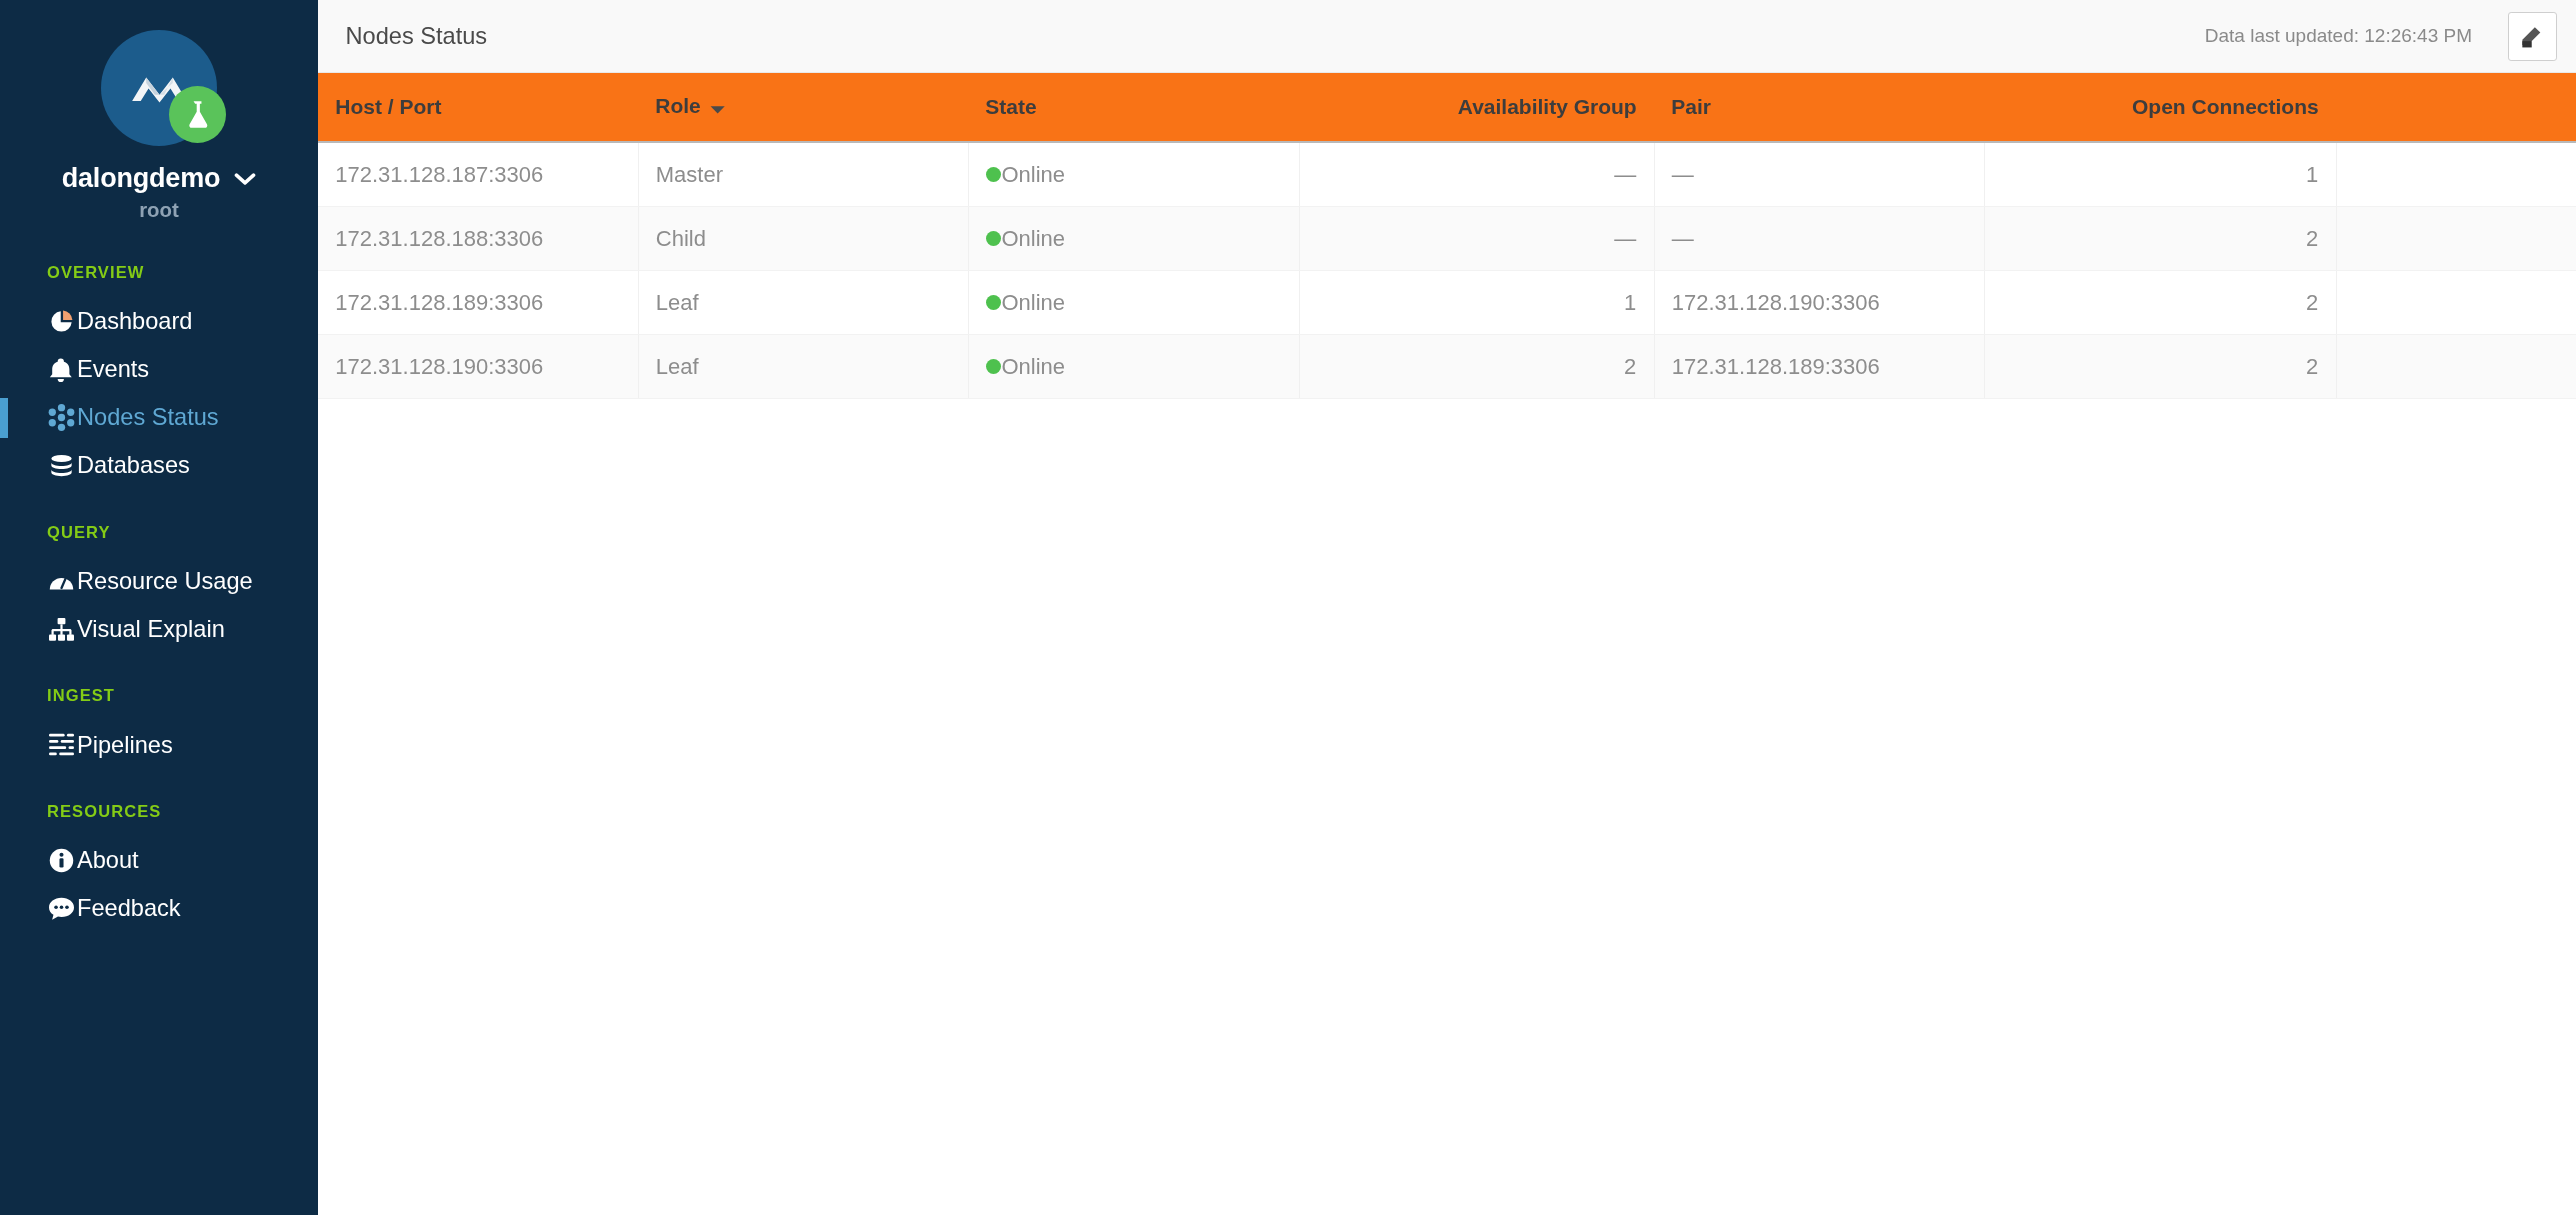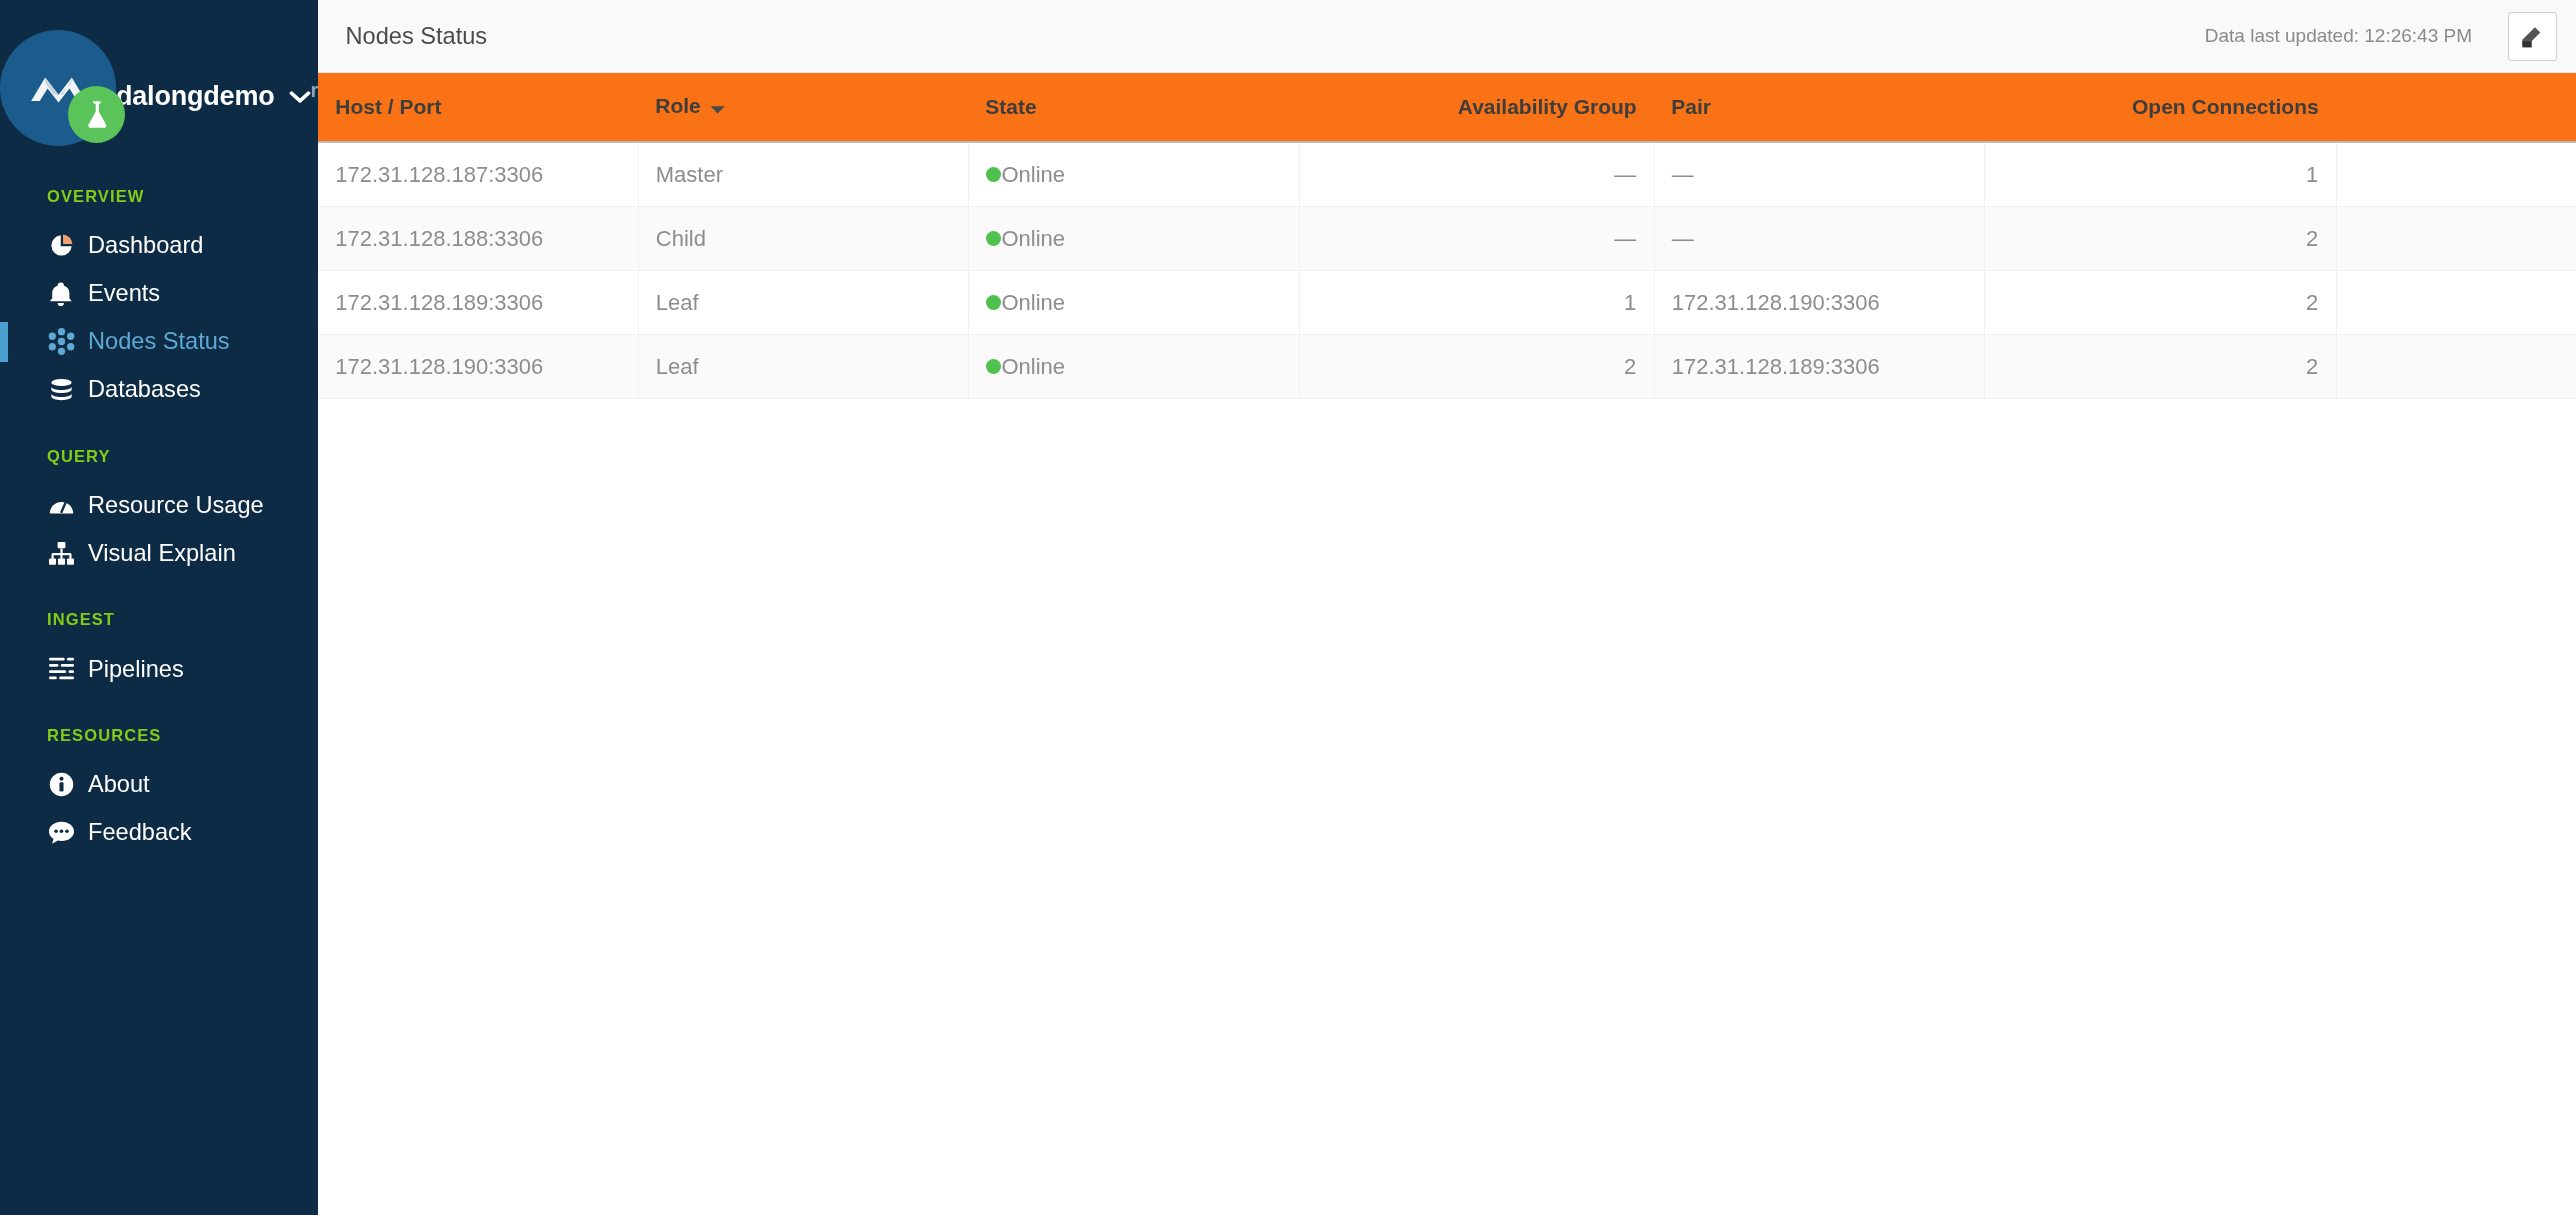--- a/index.html
+++ b/index.html
@@ -24,20 +24,21 @@
     min-width: 318px;
     height: 1216px;
     background: #0d2b45;
     position: relative;
     overflow: hidden;
   }
 
   .brand-block {
     padding-top: 30px;
     display: flex;
+    flex-direction: column;
     align-items: center;
   }
 
   .avatar-wrap {
     position: relative;
     width: 116px;
     height: 116px;
   }
   .avatar-circle {
     width: 116px;
@@ -96,21 +97,21 @@
     padding-left: 47px;
     margin-bottom: 15.7px;
   }
 
   .nav-item {
     position: relative;
     height: 48px;
     display: flex;
     align-items: center;
     padding-left: 47px;
-    gap: 13px;
+    gap: 2px;
     cursor: pointer;
   }
   .nav-item .nav-icon {
     width: 28px;
     height: 28px;
     display: flex;
     align-items: center;
     justify-content: center;
     flex: 0 0 28px;
   }

